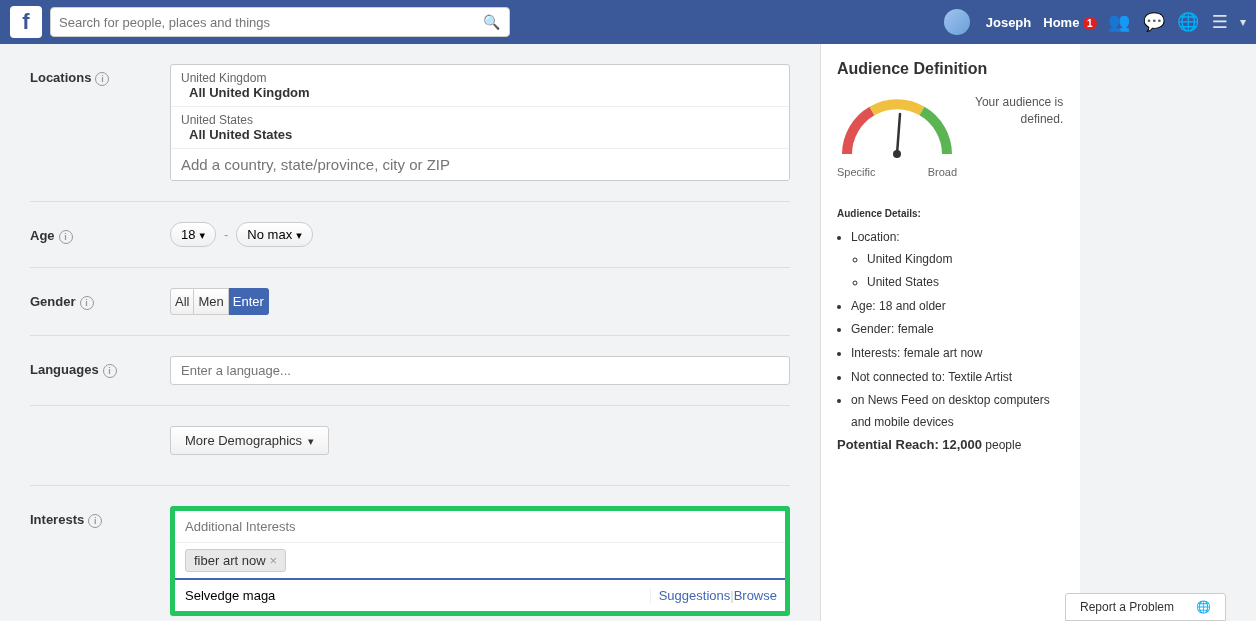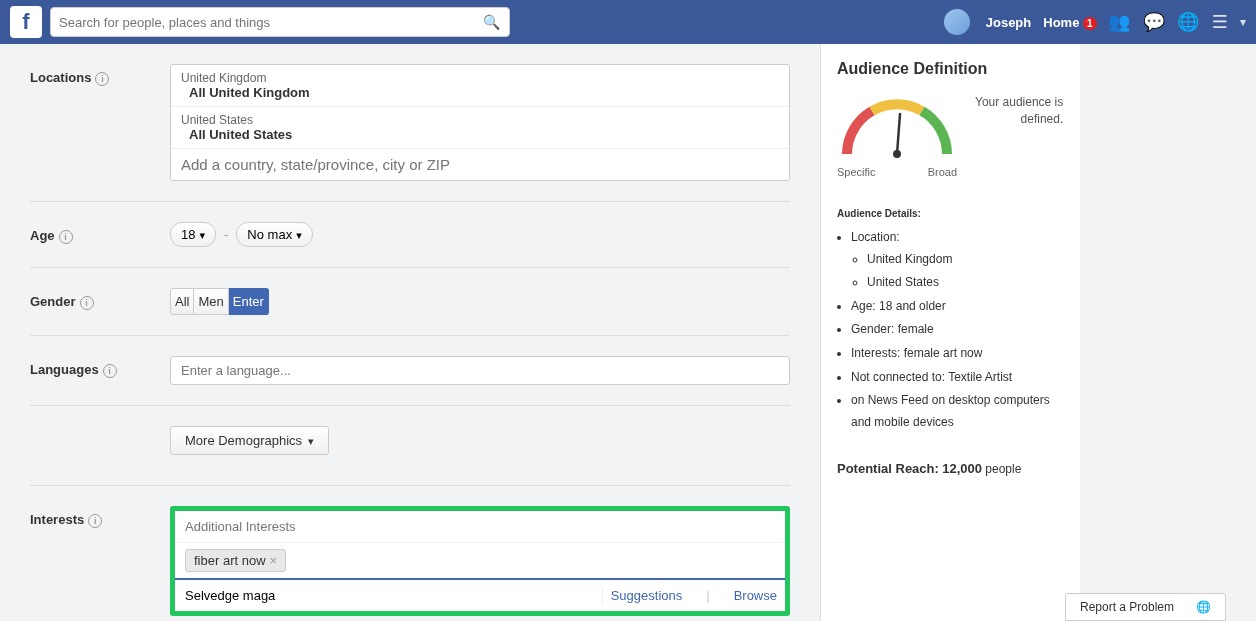--- a/index.html
+++ b/index.html
@@ -218,21 +218,21 @@
       flex: 1;
       border: none;
       outline: none;
       padding: 8px 10px;
       font-size: 13px;
     }
     .interest-tabs {
       display: flex; align-items: center;
       border-left: 1px solid #eee;
       padding: 0 8px;
-      gap: 24px;
+      gap: 0;
       font-size: 13px;
       color: #4267b2;
     }
     .interest-tab { cursor: pointer; }
     .interest-tab-divider { color: #ccc; }
 
     
     .audience-title { font-size: 16px; font-weight: bold; color: #333; margin-bottom: 16px; }
     
     .gauge-container {
@@ -257,21 +257,21 @@
     .gauge-row {
       display: flex; align-items: flex-start; gap: 10px;
       margin-bottom: 14px;
     }
 
     .audience-details-title { font-size: 10px; font-weight: bold; margin-bottom: 8px; }
     .audience-details { font-size: 12px; color: #333; line-height: 1.8; }
     .audience-details ul { padding-left: 14px; list-style: disc; }
     .audience-details li { margin-bottom: 2px; }
     .audience-details .sub-list { list-style: circle; padding-left: 16px; }
-    .audience-reach { font-size: 12px; color: #333; margin-top: 28px; }
+    .audience-reach { font-size: 12px; color: #333; margin-top: 4px; }
     .audience-reach strong { font-size: 13px; }
 
     .report-btn {
       position: fixed;
       bottom: 0; right: 30px;
       background: #fff;
       border: 1px solid #ccc;
       border-radius: 3px 3px 0 0;
       padding: 6px 14px;
       font-size: 12px;

